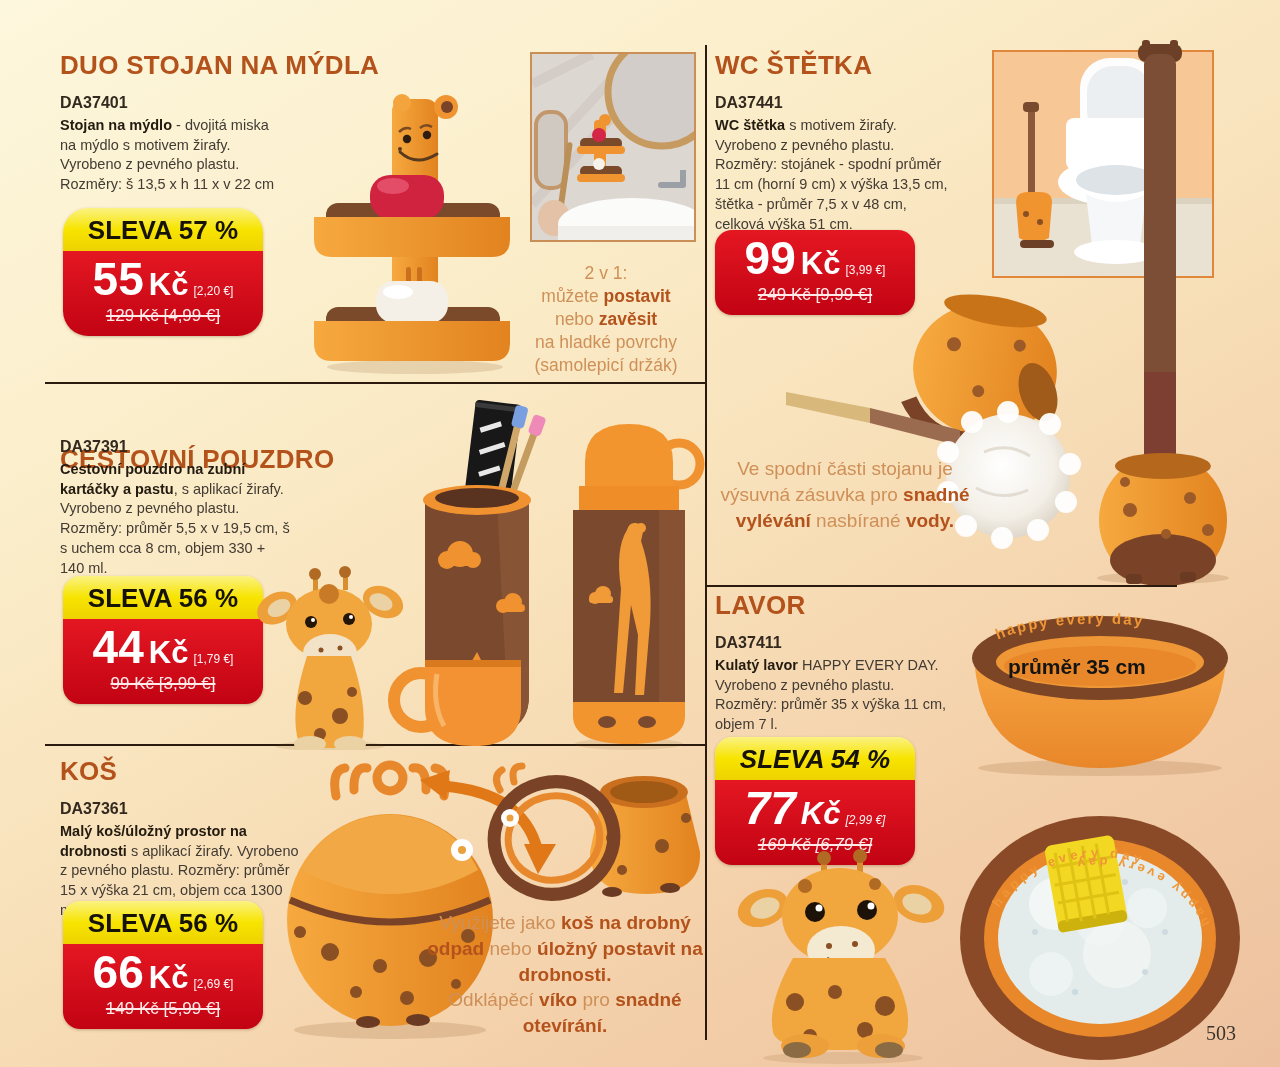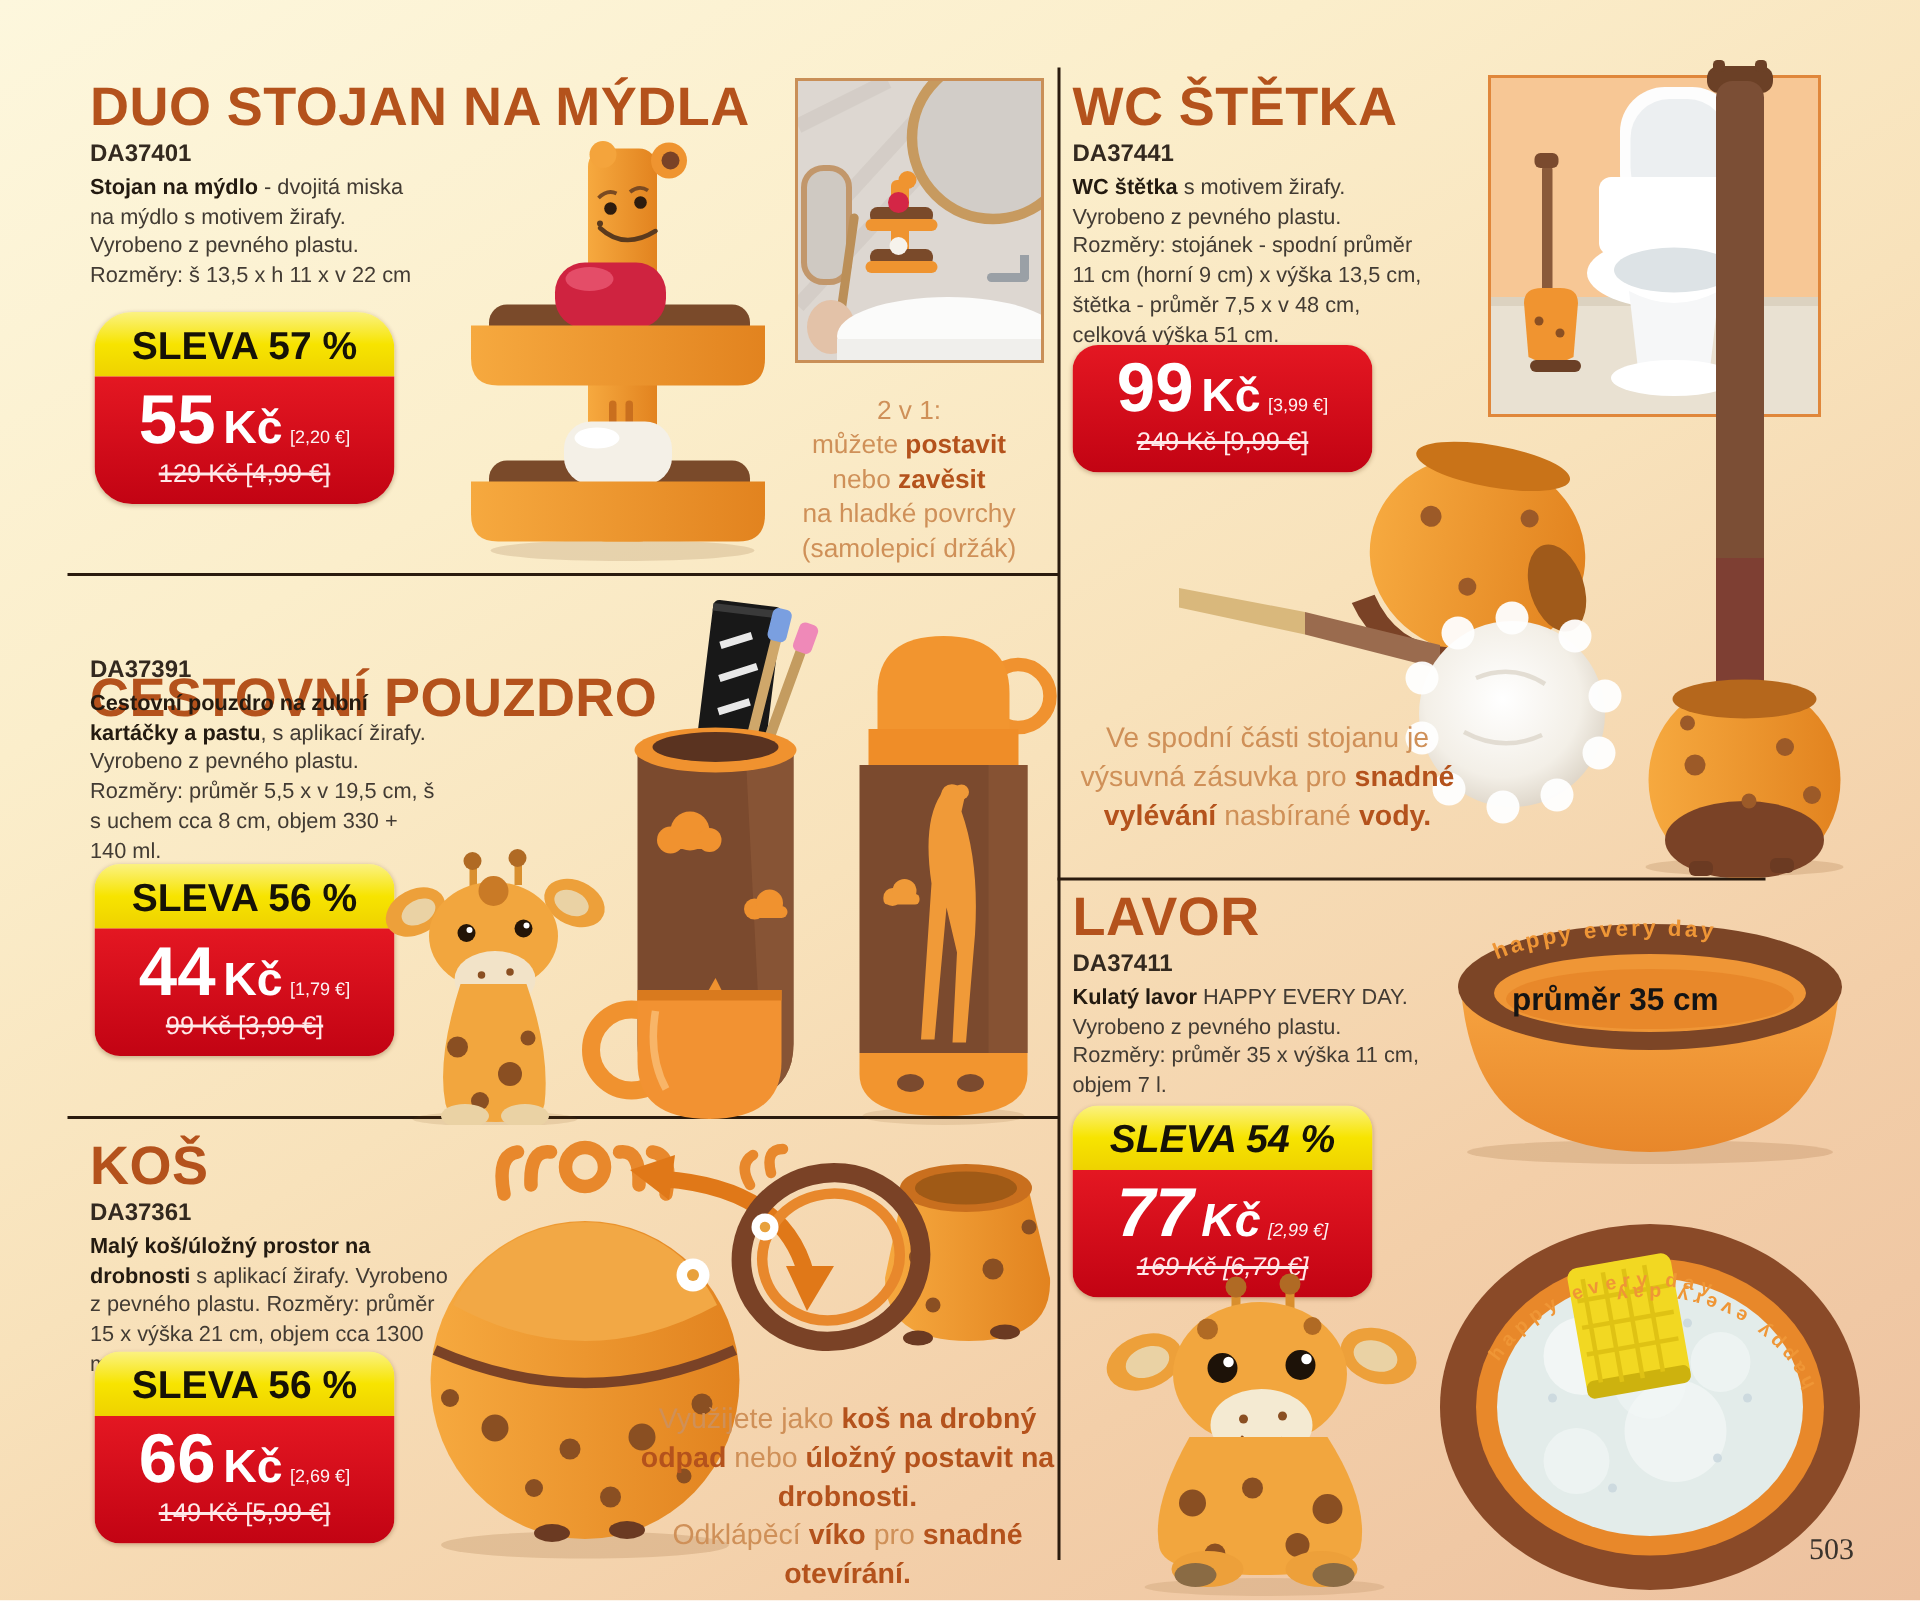--- a/index.html
+++ b/index.html
@@ -5,36 +5,36 @@
   html,body{margin:0;padding:0;}
   body{width:1280px;height:1067px;overflow:hidden;font-family:"Liberation Sans",sans-serif;}
   .page{position:relative;width:1280px;height:1067px;
     background:linear-gradient(150deg,#fdf7dd 0%,#fbeecb 28%,#f8e2bb 50%,#f3cfa9 76%,#edc19f 100%);}
   section{position:static;}
   .vdiv{position:absolute;left:705px;top:45px;width:2px;height:995px;background:#2a1b0e;}
   .hdiv{position:absolute;height:2px;background:#2a1b0e;}
   .hd1{left:45px;top:382px;width:661px;}
   .hd2{left:45px;top:744px;width:661px;}
   .hd3{left:705px;top:585px;width:472px;}
-  .title{position:absolute;margin:0;font-size:36px;font-weight:800;color:#b4521c;letter-spacing:.3px;white-space:nowrap;}
+  .title{position:absolute;margin:0;font-size:26px;font-weight:800;color:#b4521c;letter-spacing:.3px;white-space:nowrap;}
   .info{position:absolute;color:#423b33;}
   .code{font-size:16px;font-weight:700;color:#33291f;margin:0 0 4px;}
   .desc{font-size:14.5px;line-height:1.36;margin:0;}
   .desc b{color:#231a10;}
   .price-block{position:absolute;width:200px;border-radius:17px;overflow:hidden;box-shadow:0 1px 3px rgba(90,50,10,.3);}
   .pb-top{background:linear-gradient(#fbf282 0%,#f7e400 50%,#eed200 100%);color:#161206;font-weight:800;font-size:26px;text-align:center;padding:7px 0 5px;}
   .pb-bottom{background:linear-gradient(#e41722,#c20313);color:#fff;text-align:center;padding:5px 0 10px;}
   .pb-main{display:flex;align-items:baseline;justify-content:center;gap:5px;}
   .pb-num{font-size:46px;font-weight:800;line-height:1;}
   .pb-cur{font-size:31px;font-weight:800;}
   .pb-eur{font-size:12px;font-weight:400;opacity:.95;}
   .pb-old{font-size:17px;margin-top:3px;color:#ffe9e9;text-decoration:line-through;text-decoration-thickness:2px;}
   .caption{position:absolute;text-align:center;color:#cf9058;font-size:17.5px;line-height:1.32;}
   .caption b{color:#b4521c;font-weight:700;}
-  .cap-lg{font-size:19px;line-height:1.36;margin-top:24px;}
+  .cap-lg{font-size:19px;line-height:1.36;}
   .photo{position:absolute;display:block;}
   .framed{border:2px solid #c98f57;}
   .framed-or{border:2px solid #e0873b;}
   .label-dim{position:absolute;font-size:21px;font-weight:600;color:#141414;white-space:nowrap;}
   .pagenum{position:absolute;right:44px;bottom:22px;font-size:20px;color:#3a332c;font-family:Liberation Serif, serif;}
 </style>
 </head>
 <body>
 
 <div class="page">

